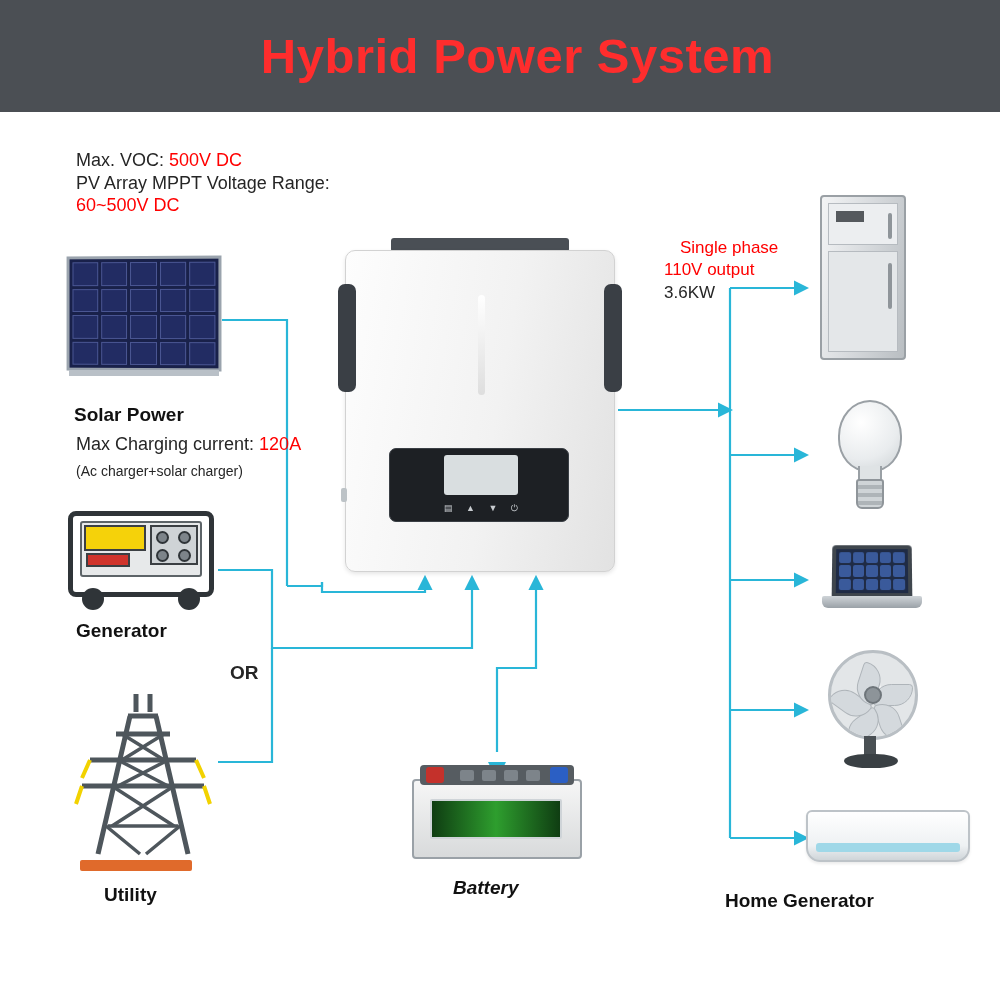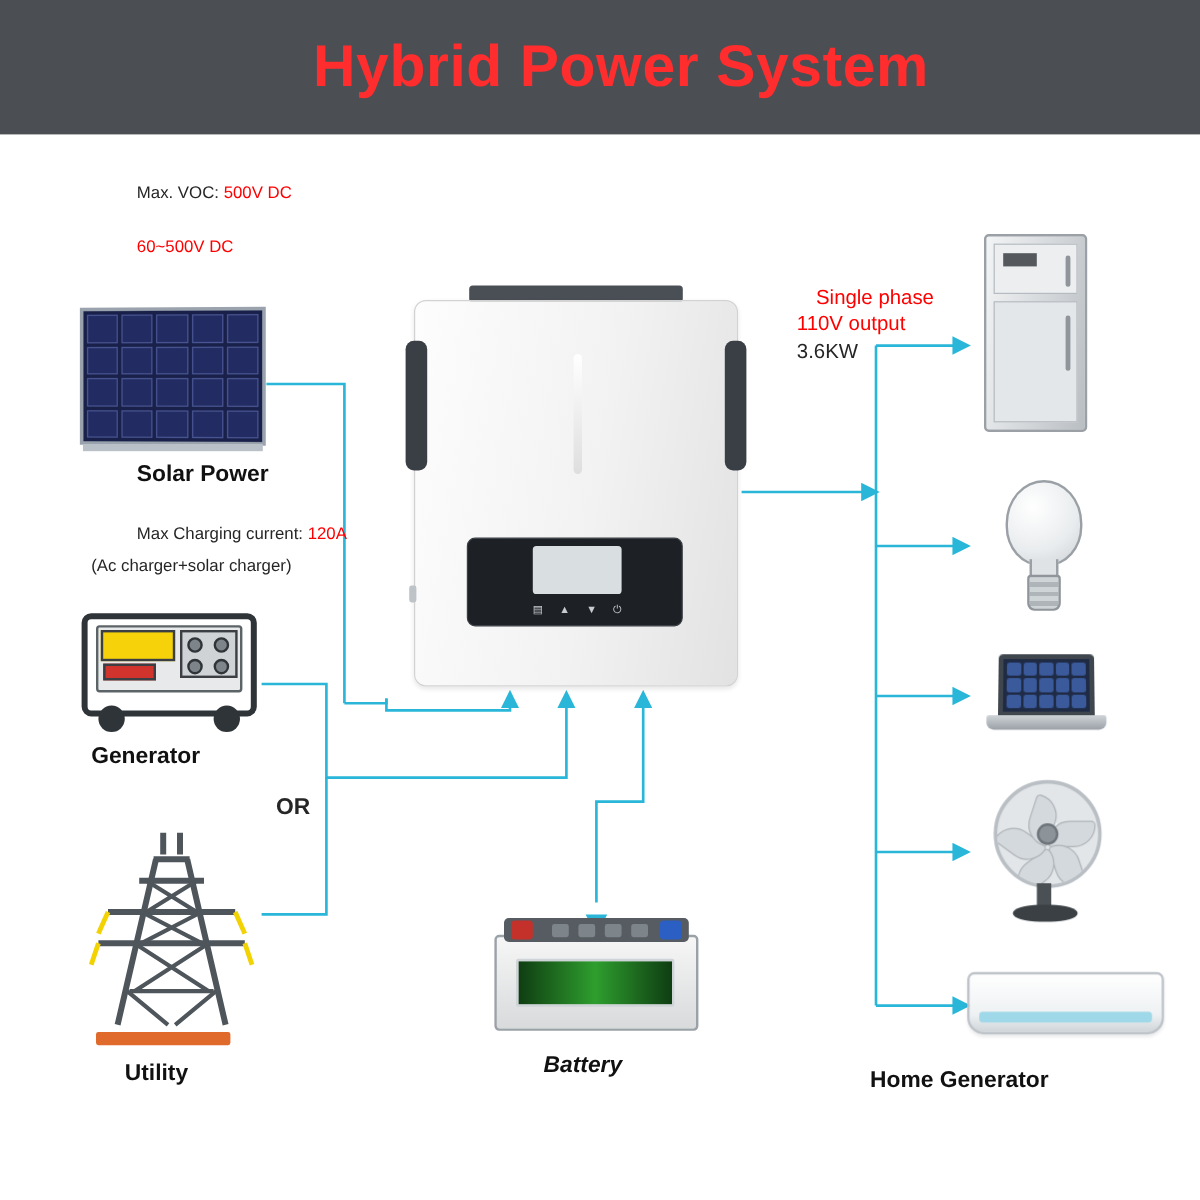--- a/index.html
+++ b/index.html
@@ -39,23 +39,22 @@
   }
 
   
   .txt {
     position: absolute;
     font-family: "Liberation Sans", sans-serif;
     color: #262626;
     white-space: nowrap;
   }
   .spec {
-    font-size: 14px;
+    font-size: 18px;
     line-height: 22px;
-    margin-left: 38px;
   }
   .red { color: #ff0000; }
   .caption {
     font-size: 19px;
     font-weight: bold;
     color: #111111;
   }
 
   
   #wires {
@@ -566,20 +565,21 @@
 
     <g fill="#29b6d8">
       <path d="M 488 762 L 506 762 L 497 780 z"></path>
     </g>
   </svg>
 
   <div class="txt spec" style="left:76px; top:149px;">
     <span>Max. VOC:</span>
     <span class="red">500V DC</span>
   </div>
+  <div class="txt spec" style="left:76px; top:172px;">PV Array MPPT Voltage Range:</div>
   <div class="txt spec red" style="left:76px; top:194px;">60~500V DC</div>
 
   <div class="txt spec" style="left:76px; top:433px;">
     <span>Max Charging current:</span>
     <span class="red">120A</span>
   </div>
   <div class="txt" style="left:76px; top:463px; font-size:14px;">(Ac charger+solar charger)</div>
 
   <div class="txt red" style="left:680px; top:238px; font-size:17px;">Single phase</div>
   <div class="txt red" style="left:664px; top:260px; font-size:17px;">110V output</div>
@@ -603,21 +603,21 @@
       <div class="sp-cell"></div>
       <div class="sp-cell"></div>
       <div class="sp-cell"></div>
       <div class="sp-cell"></div>
       <div class="sp-cell"></div>
       <div class="sp-cell"></div>
       <div class="sp-cell"></div>
     </div>
   </div>
   <div id="solar-stand"></div>
-  <div class="txt caption" style="left:74px; top:385px;margin-left:40px;">Solar Power</div>
+  <div class="txt caption" style="left:74px; top:404px;">Solar Power</div>
 
   <div id="inverter">
     <div id="inv-top-bar"></div>
     <div id="inv-body"></div>
     <div class="inv-fin" id="inv-fin-left"></div>
     <div class="inv-fin" id="inv-fin-right"></div>
     <div id="inv-led-strip"></div>
     <div id="inv-panel">
       <div id="inv-screen"></div>
       <div id="inv-keys">

